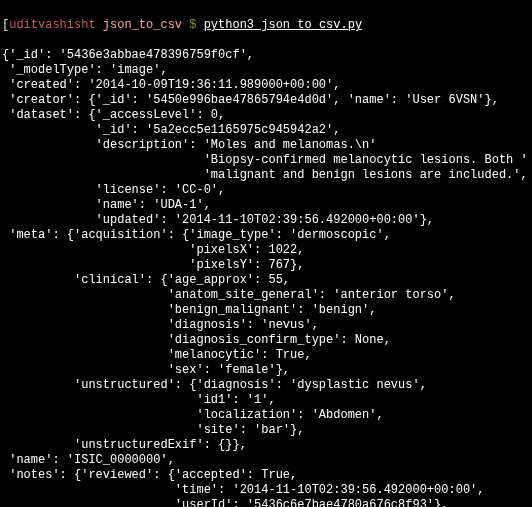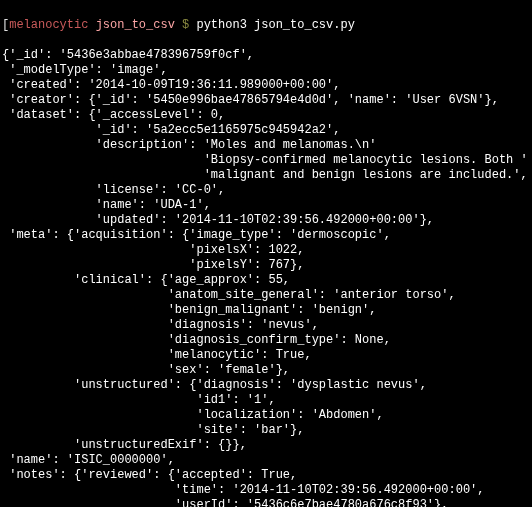--- a/index.html
+++ b/index.html
@@ -15,28 +15,28 @@
     overflow: hidden;
   }
   .terminal {
     padding: 3px 2px;
     white-space: pre;
   }
   .prompt-open, .prompt-close { color: #e0e0e0; }
   .user   { color: #c85a5a; }
   .dir    { color: #fca5a5; }
   .dollar { color: #8a8a40; }
-  .cmd    { color: #ffffff; }
+  .cmd    { color: #ffffff; text-decoration: underline; }
   .out    { color: #ffffff; }
 </style>
 </head>
 <body>
 
 <div class="terminal">
-<div class="prompt-line"><span class="prompt-open">[</span><span class="user">melanocytic</span> <span class="dir">json_to_csv</span> <span class="dollar">$</span> <span class="cmd">python3 json_to_csv.py</span></div>
+<div class="prompt-line"><span class="prompt-open">[</span><span class="user">uditvashisht</span> <span class="dir">json_to_csv</span> <span class="dollar">$</span> <span class="cmd">python3 json_to_csv.py</span></div>
 <div class="out" id="output">{'_id': '5436e3abbae478396759f0cf',
  '_modelType': 'image',
  'created': '2014-10-09T19:36:11.989000+00:00',
  'creator': {'_id': '5450e996bae47865794e4d0d', 'name': 'User 6VSN'},
  'dataset': {'_accessLevel': 0,
              '_id': '5a2ecc5e1165975c945942a2',
              'description': 'Moles and melanomas.\n'
                             'Biopsy-confirmed melanocytic lesions. Both '
                             'malignant and benign lesions are included.',
              'license': 'CC-0',

